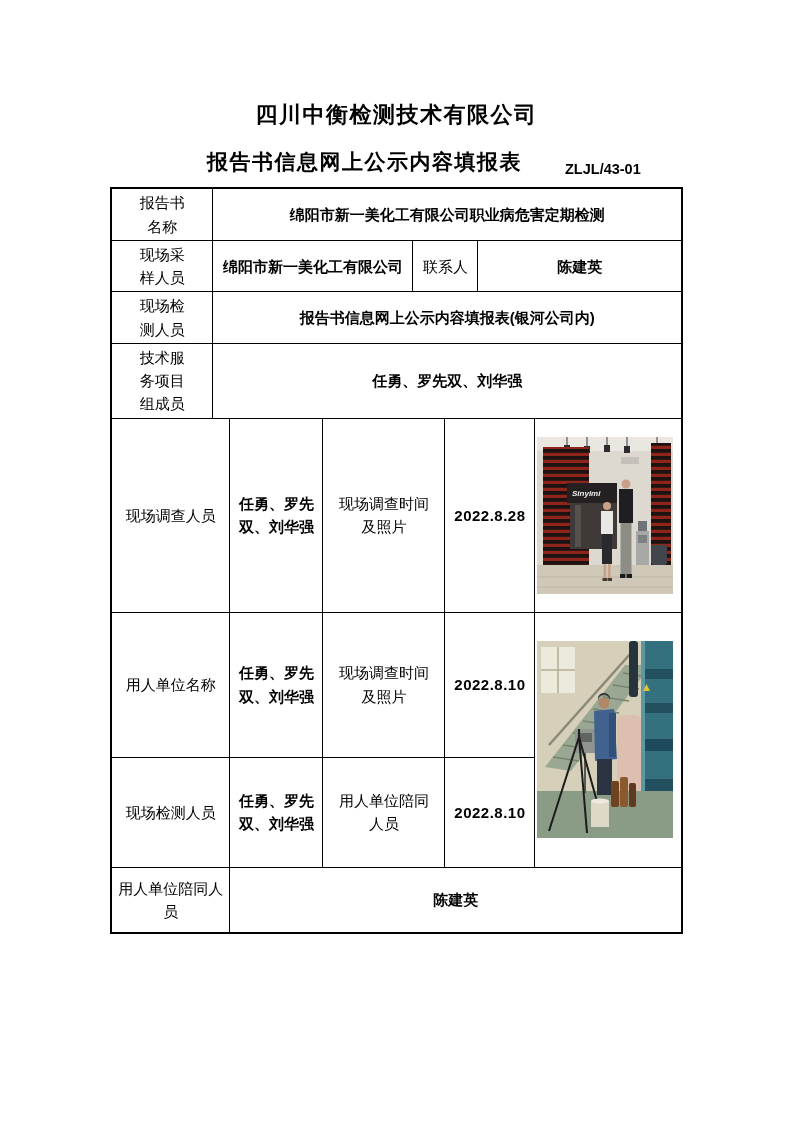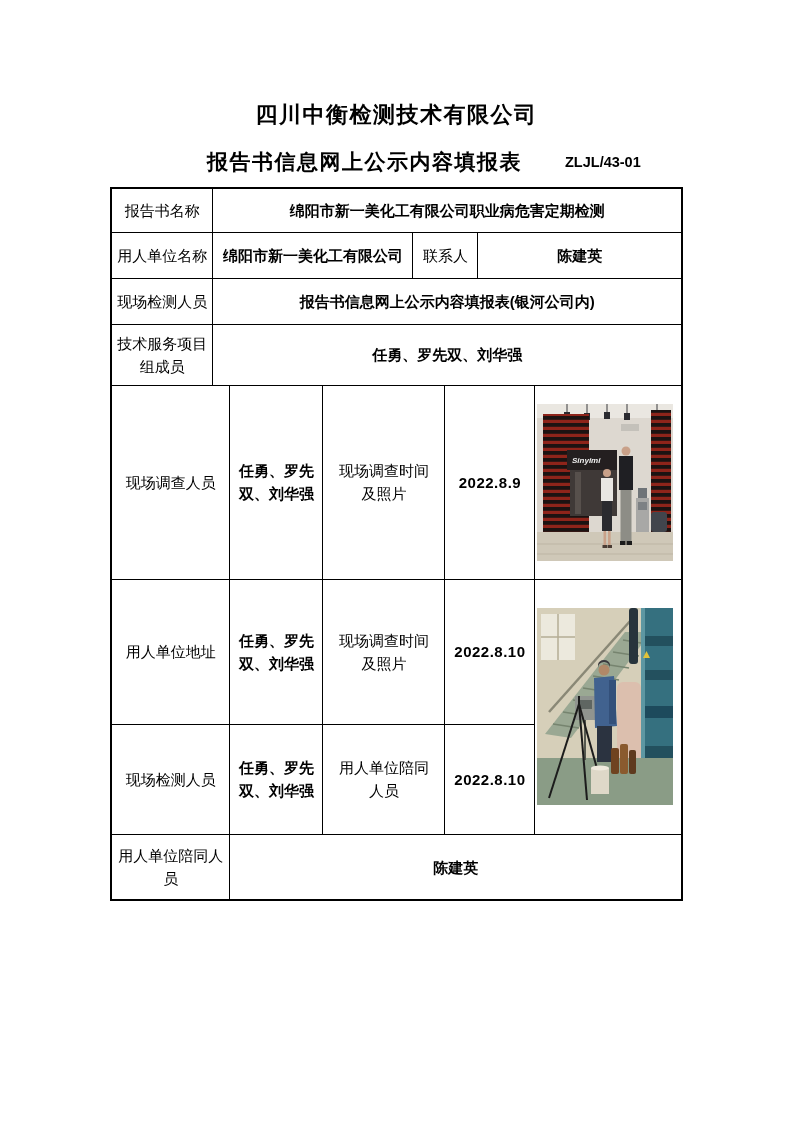--- a/index.html
+++ b/index.html
@@ -13,35 +13,35 @@
     padding-top: 102px; text-align: center;
     font-size: 22px; font-weight: 700; letter-spacing: 1.5px; line-height: 1.2;
   }
   .subtitle-row { position: relative; margin-top: 20px; height: 30px; }
   .form-title {
     position: absolute; left: 0; width: 100%; text-align: center;
     font-size: 21px; font-weight: 700; letter-spacing: 1.5px;
     transform: translateX(-32px);
   }
   .form-code {
-    position: absolute; left: 565px; top: 6px;
+    position: absolute; left: 565px; top: 13px;
     font-size: 14.5px; font-weight: 700;
   }
   table.report {
     width: 571px; margin: 9px auto 0 auto;
     border-collapse: collapse; table-layout: fixed;
     border: 2px solid #000;
   }
   table.report td, table.report th {
     border: 1.5px solid #000;
     text-align: center; vertical-align: middle;
     font-size: 15px; line-height: 1.55;
     overflow: hidden;
   }
-  th.lbl { font-weight: 400; padding: 2px 5px; }
+  th.lbl { font-weight: 400; padding: 2px 21px; }
   th.lblw { font-weight: 400; padding: 2px 1px; }
   td.val { font-weight: 700; }
   td.names { font-weight: 700; padding: 2px 6px; }
   td.time { font-weight: 400; padding: 2px 10px; }
   td.date { font-weight: 700; letter-spacing: 0.5px; }
   td.photocell { padding: 2px; }
   .photo-frame { display: flex; justify-content: flex-start; align-items: center; }
   svg { display: block; }
 </style>
 </head>
@@ -68,41 +68,41 @@
         <col style="width:147px">
     </colgroup>
 
     <tbody>
         <tr style="height:44px">
       <th class="lbl">报告书名称</th>
       <td class="val" colspan="7">绵阳市新一美化工有限公司职业病危害定期检测</td>
     </tr>
 
     <tr style="height:46px">
-      <th class="lbl">用人单位名称</th>
+      <th class="lbl">现场采样人员</th>
       <td class="val" colspan="3">绵阳市新一美化工有限公司</td>
       <td colspan="2">联系人</td>
       <td class="val" colspan="2">陈建英</td>
     </tr>
 
     <tr style="height:46px">
       <th class="lbl">现场检测人员</th>
       <td class="val" colspan="7">报告书信息网上公示内容填报表(银河公司内)</td>
     </tr>
 
     <tr style="height:61px">
       <th class="lbl">技术服务项目组成员</th>
       <td class="val" colspan="7">任勇、罗先双、刘华强</td>
     </tr>
 
     <tr style="height:194px">
       <th class="lblw" colspan="2">现场调查人员</th>
       <td class="names">任勇、罗先双、刘华强</td>
       <td class="time" colspan="2">现场调查时间及照片</td>
-      <td class="date" colspan="2">2022.8.9</td>
+      <td class="date" colspan="2">2022.8.28</td>
       <td class="photocell">
         <div class="photo-frame">
 
           <svg width="136" height="157" viewBox="0 0 136 157">
             <defs>
               <pattern id="louver" width="8" height="7" patternUnits="userSpaceOnUse">
                 <rect width="8" height="7" fill="#1c1312"></rect>
                 <rect y="1.8" width="8" height="3.2" fill="#8e241a"></rect>
               </pattern>
             </defs>
@@ -153,21 +153,21 @@
               <rect x="99" y="94" width="13" height="34" fill="#a8a8a6"></rect>
               <rect x="101" y="98" width="9" height="8" fill="#7d8184"></rect>
             </g>
             <rect x="114" y="108" width="16" height="20" rx="3" fill="#41454c"></rect>
           </svg>
         </div>
       </td>
     </tr>
 
     <tr style="height:145px">
-      <th class="lblw" colspan="2">用人单位地址</th>
+      <th class="lblw" colspan="2">用人单位名称</th>
       <td class="names">任勇、罗先双、刘华强</td>
       <td class="time" colspan="2">现场调查时间及照片</td>
       <td class="date" colspan="2">2022.8.10</td>
       <td class="photocell" rowspan="2">
         <div class="photo-frame">
 
           <svg width="136" height="197" viewBox="0 0 136 197">
             <rect width="136" height="197" fill="#d6cfb9"></rect>
             <rect x="4" y="6" width="34" height="46" fill="#ece9dd"></rect>
             <g stroke="#b5ad94" stroke-width="1.5">

